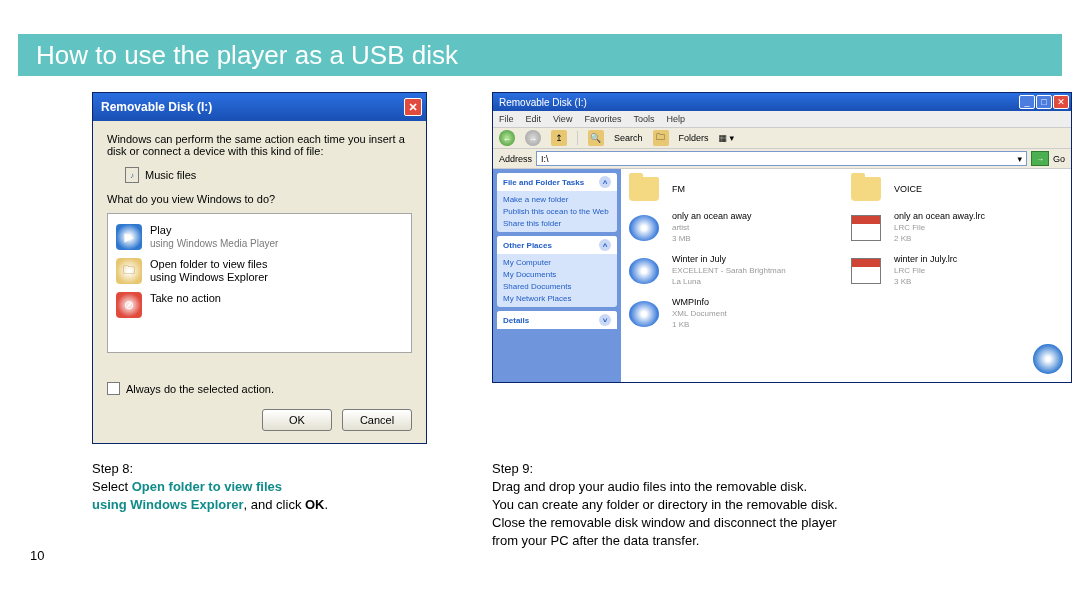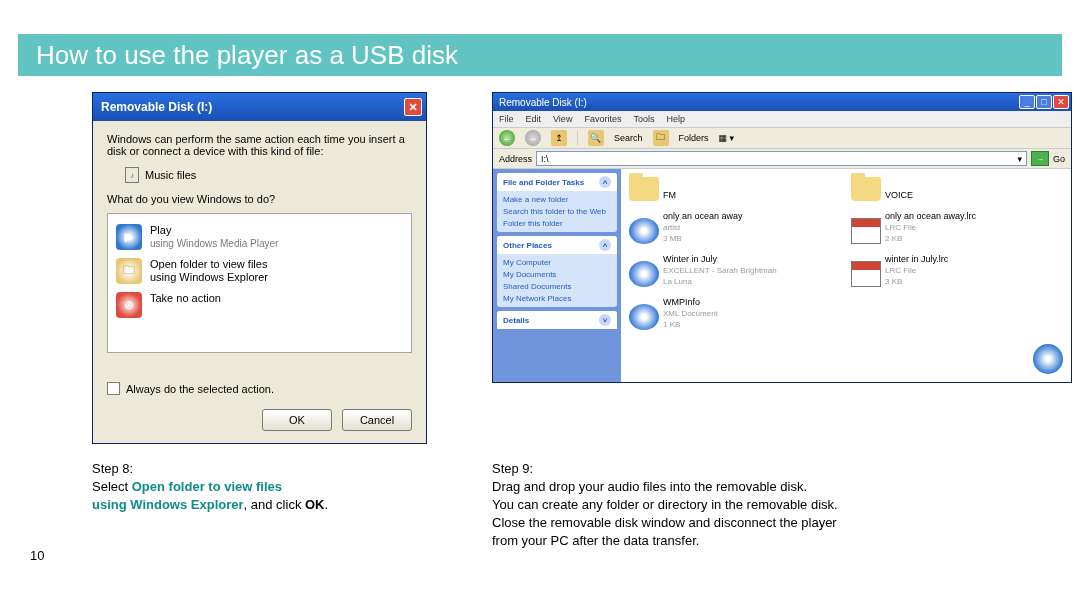--- a/index.html
+++ b/index.html
@@ -62,21 +62,21 @@
   .expl-body{flex:1;display:flex}
   .sidepanel{width:128px;background:#6f96dd;display:flex;flex-direction:column;padding:4px 4px;gap:4px}
   .sp-blk{background:#d6e4fb;border-radius:3px;font-size:8px;color:#215dc6}
   .sp-head{background:#fff;color:#215dc6;font-weight:bold;padding:3px 6px;border-radius:3px 3px 0 0;
     display:flex;justify-content:space-between;align-items:center}
   .sp-head .chev{width:12px;height:12px;border-radius:50%;background:#c9d8f6;color:#215dc6;font-size:8px;
     display:flex;align-items:center;justify-content:center}
   .sp-items{padding:4px 6px;display:flex;flex-direction:column;gap:3px}
   .sp-items span{color:#215dc6}
   .filegrid{flex:1;padding:8px;display:grid;grid-template-columns:1fr 1fr;gap:10px;align-content:start}
-  .file{display:flex;gap:4px;align-items:flex-end}
+  .file{display:flex;gap:13px;align-items:center}
   .fico{width:30px;height:24px;background:#f5d882;border-radius:2px 2px 4px 4px;flex:0 0 30px;position:relative}
   .fico.folder:before{content:"";position:absolute;left:0;top:-4px;width:14px;height:6px;background:#f5d882;border-radius:2px 2px 0 0}
   .fico.media{width:26px;height:26px;border-radius:50%;background:radial-gradient(circle,#fff 12%,#3d7ddb 70%)}
   .fico.cal{width:24px;height:26px;background:#fff;border:1px solid #7a7a7a;border-radius:0}
   .fico.cal:before{content:"";position:absolute;left:0;top:0;right:0;height:8px;background:#d04435}
   .fname{font-size:9px;line-height:11px}
   .fname .sub{color:#9a9a9a;font-size:8px;display:block}
 
   
   .expl-corner{position:absolute;right:8px;bottom:8px;width:30px;height:30px;border-radius:50%;
@@ -188,22 +188,22 @@
 
   <div class="expl-body">
     <div class="sidepanel">
       <div class="sp-blk">
         <div class="sp-head">
           <span>File and Folder Tasks</span>
             <span class="chev">˄</span>
         </div>
         <div class="sp-items">
           <span>Make a new folder</span>
-          <span>Search this folder to the Web</span>
-          <span>Folder this folder</span>
+          <span>Publish this ocean to the Web</span>
+          <span>Share this folder</span>
         </div>
       </div>
       <div class="sp-blk">
         <div class="sp-head">
           <span>Other Places</span>
             <span class="chev">˄</span>
         </div>
         <div class="sp-items">
           <span>My Computer</span>
           <span>My Documents</span>

